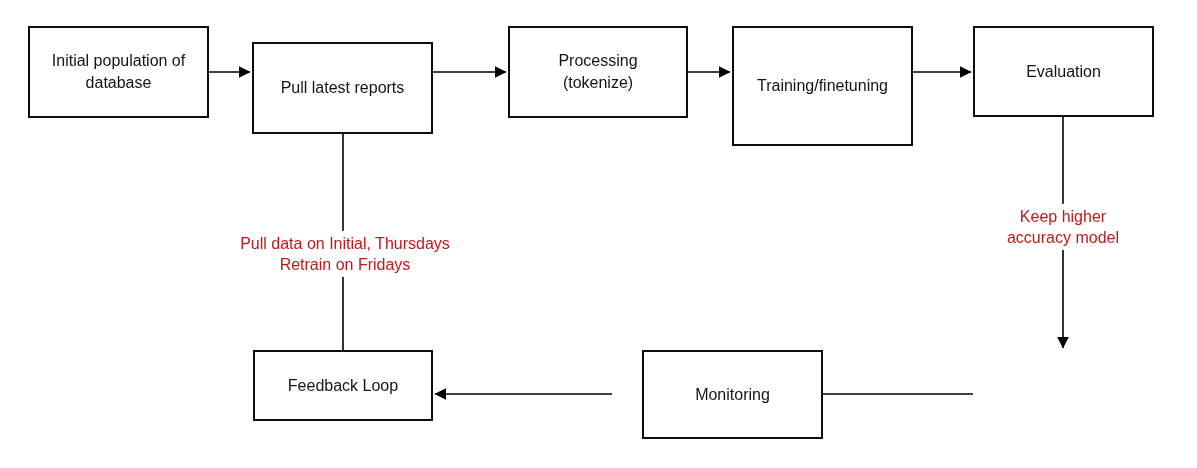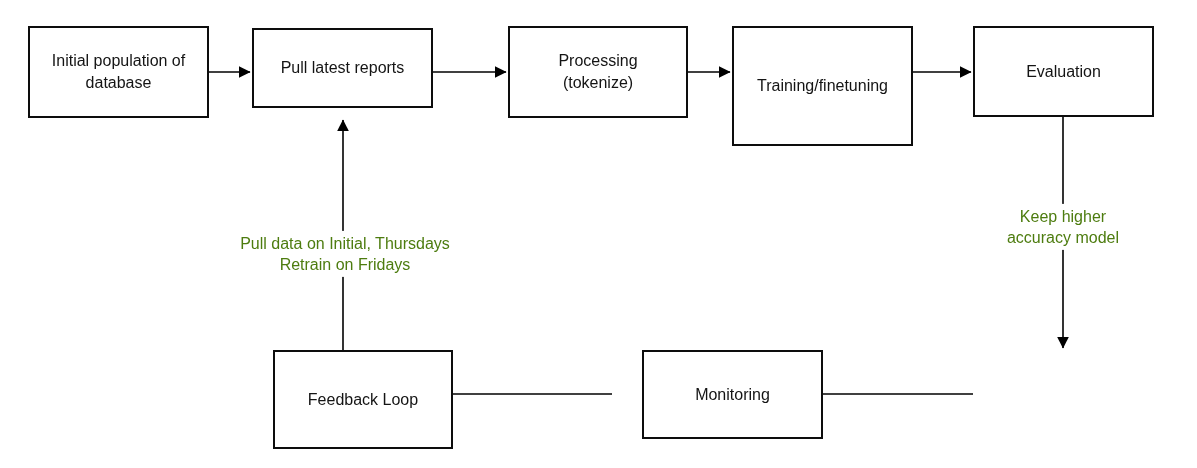--- a/index.html
+++ b/index.html
@@ -42,21 +42,21 @@
     color: #141414;
     white-space: pre-line;
     padding: 0 4px;
   }
   .edge-label {
     position: absolute;
     transform: translate(-50%, -50%);
     background: #ffffff;
     font-size: 16px;
     line-height: 1.32;
-    color: #4d7c0f;
+    color: #b91c1c;
     white-space: pre-line;
     text-align: center;
     padding: 2px 3px;
   }
 </style>
 </head>
 <body>
 
 <div class="canvas">
 
@@ -74,38 +74,38 @@
     <line x1="973" y1="394" x2="795" y2="394" marker-end="url(#arrowhead)"></line>
     <line x1="612" y1="394" x2="435" y2="394" marker-end="url(#arrowhead)"></line>
     <line x1="343" y1="350" x2="343" y2="120" marker-end="url(#arrowhead)"></line>
   </svg>
 
   <div class="node" style="left:28px; top:26px; width:181px; height:92px;">
     <span class="node-label">Initial population of
 database</span>
   </div>
 
-  <div class="node" style="left:252px; top:28px; width:181px; height:80px;">
+  <div class="node" style="left:252px; top:42px; width:181px; height:92px;">
     <span class="node-label">Pull latest reports</span>
   </div>
 
   <div class="node" style="left:508px; top:26px; width:180px; height:92px;justify-content:center;">
     <span class="node-label">Processing
 (tokenize)</span>
   </div>
 
   <div class="node" style="left:732px; top:26px; width:181px; height:120px;">
     <span class="node-label">Training/finetuning</span>
   </div>
 
   <div class="node" style="left:973px; top:26px; width:181px; height:91px;">
     <span class="node-label">Evaluation</span>
   </div>
 
-  <div class="node" style="left:253px; top:350px; width:180px; height:99px;margin-left:20px;">
+  <div class="node" style="left:253px; top:350px; width:180px; height:71px;">
     <span class="node-label">Feedback Loop</span>
   </div>
 
   <div class="node" style="left:612px; top:350px; width:181px; height:89px;margin-left:30px;">
     <span class="node-label">Monitoring</span>
   </div>
 
 
   <div class="edge-label" style="left:1063px; top:227px;">Keep higher accuracy model</div>
 

